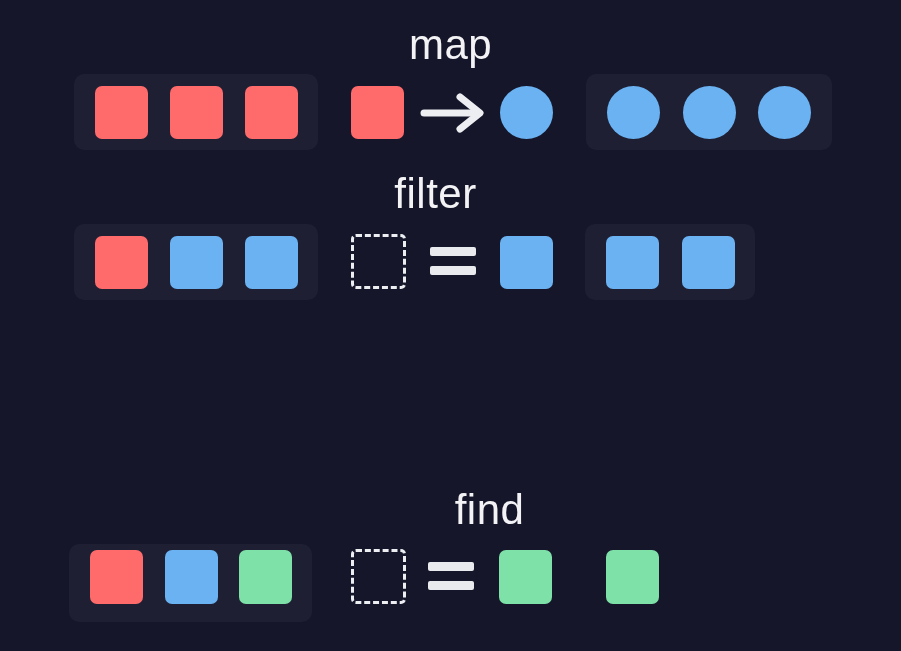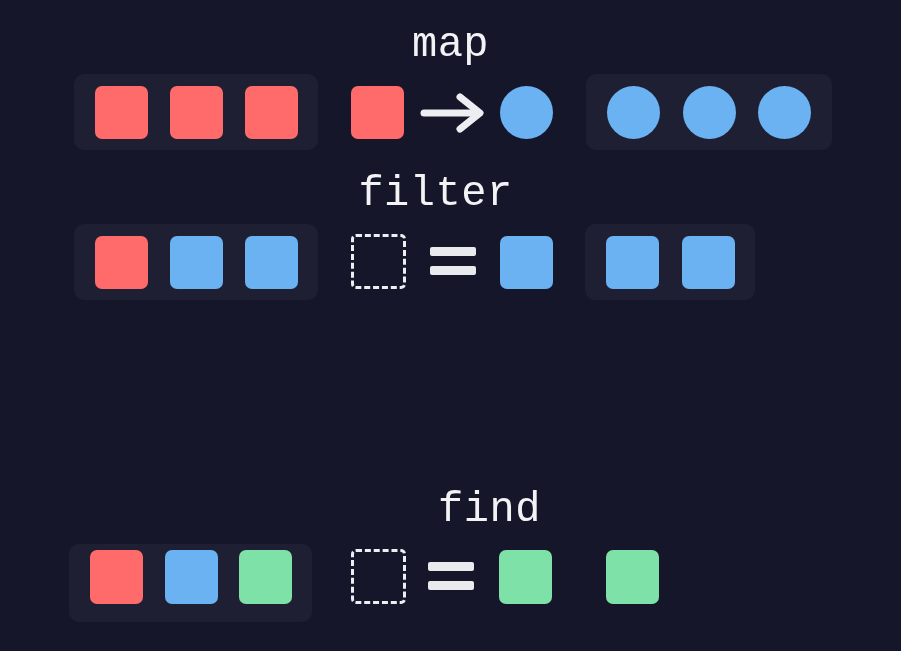--- a/index.html
+++ b/index.html
@@ -28,21 +28,21 @@
     position: absolute;
     background: #1e1f33;
     border-radius: 10px;
   }
 
   .title {
     position: absolute;
     width: 100%;
     left: 0;
     text-align: center;
-    font-family: Liberation Mono, monospace;
+    font-family: Liberation Sans, sans-serif;
     font-weight: 300;
     font-size: 42px;
     letter-spacing: 0.5px;
     color: #f3f3f6;
     line-height: 1;
   }
 
   .shape { position: absolute; }
   .sq { border-radius: 7px; }
   .circ { border-radius: 50%; }

